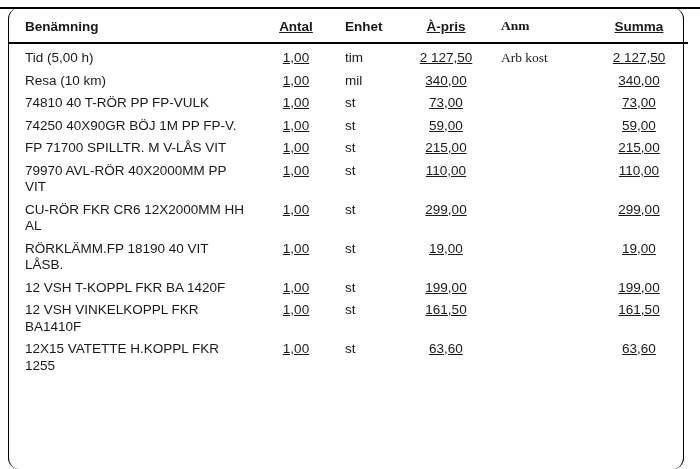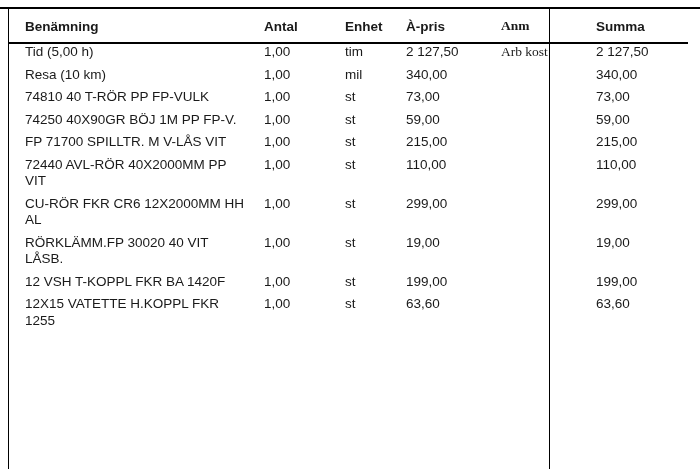--- a/index.html
+++ b/index.html
@@ -22,48 +22,49 @@
     left: 0;
     top: 7px;
     width: 700px;
     height: 2px;
     background: #000000;
   }
   .table-box {
     position: absolute;
     left: 8px;
     top: 8px;
-    width: 542px;
+    width: 676px;
     bottom: 0;
     border-left: 1.5px solid #000000;
     border-right: 1.5px solid #000000;
     box-sizing: border-box;
+    border-radius: 11px;
   }
   table.items {
     width: 100%;
     border-collapse: collapse;
     table-layout: fixed;
     font-size: 13.5px;
   }
   table.items th {
     font-weight: bold;
     padding: 10px 0 8px 0;
     border-bottom: 2px solid #000000;
     white-space: nowrap;
     overflow: hidden;
   }
   table.items td {
     padding: 3px 0 3px 0;
     line-height: 16.5px;
     vertical-align: top;
     overflow: hidden;
   }
-  tbody tr:first-child td { padding-top: 0; }
+  tbody tr:first-child td { padding-top: 6px; }
   .al { text-align: left; }
-  .ar { text-align: left; }
+  .ar { text-align: center; text-decoration: underline; }
   .c-desc  { padding-left: 16px !important; white-space: pre-line; }
   th.c-desc { white-space: nowrap; }
   .c-unit  { padding-left: 17px !important; }
   .c-note  { padding-left: 15px !important; font-family: Liberation Serif, serif; }
   .c-sum   { padding-right: 6px !important; margin-top: 12px; }
 </style>
 </head>
 <body>
 
 <div class="page">
@@ -130,61 +131,70 @@
   <tr>
     <td class="al c-desc">FP 71700 SPILLTR. M V-LÅS VIT</td>
     <td class="ar">1,00</td>
     <td class="al c-unit">st</td>
     <td class="ar">215,00</td>
     <td class="al c-note"></td>
     <td class="ar c-sum">215,00</td>
   </tr>
 
   <tr>
-    <td class="al c-desc">72440 AVL-RÖR 40X2000MM PP
+    <td class="al c-desc">79970 AVL-RÖR 40X2000MM PP
 VIT</td>
     <td class="ar">1,00</td>
     <td class="al c-unit">st</td>
     <td class="ar">110,00</td>
     <td class="al c-note"></td>
     <td class="ar c-sum">110,00</td>
   </tr>
 
   <tr>
     <td class="al c-desc">CU-RÖR FKR CR6 12X2000MM HH
 AL</td>
     <td class="ar">1,00</td>
     <td class="al c-unit">st</td>
     <td class="ar">299,00</td>
     <td class="al c-note"></td>
     <td class="ar c-sum">299,00</td>
   </tr>
 
   <tr>
-    <td class="al c-desc">RÖRKLÄMM.FP 30020 40 VIT
+    <td class="al c-desc">RÖRKLÄMM.FP 18190 40 VIT
 LÅSB.</td>
     <td class="ar">1,00</td>
     <td class="al c-unit">st</td>
     <td class="ar">19,00</td>
     <td class="al c-note"></td>
     <td class="ar c-sum">19,00</td>
   </tr>
 
 
 
 
   <tr>
     <td class="al c-desc">12 VSH T-KOPPL FKR BA 1420F</td>
     <td class="ar">1,00</td>
     <td class="al c-unit">st</td>
     <td class="ar">199,00</td>
     <td class="al c-note"></td>
     <td class="ar c-sum">199,00</td>
   </tr>
 
+  <tr>
+    <td class="al c-desc">12 VSH VINKELKOPPL FKR
+BA1410F</td>
+    <td class="ar">1,00</td>
+    <td class="al c-unit">st</td>
+    <td class="ar">161,50</td>
+    <td class="al c-note"></td>
+    <td class="ar c-sum">161,50</td>
+  </tr>
 
   <tr>
     <td class="al c-desc">12X15 VATETTE H.KOPPL FKR
 1255</td>
     <td class="ar">1,00</td>
     <td class="al c-unit">st</td>
     <td class="ar">63,60</td>
     <td class="al c-note"></td>
     <td class="ar c-sum">63,60</td>
   </tr>

